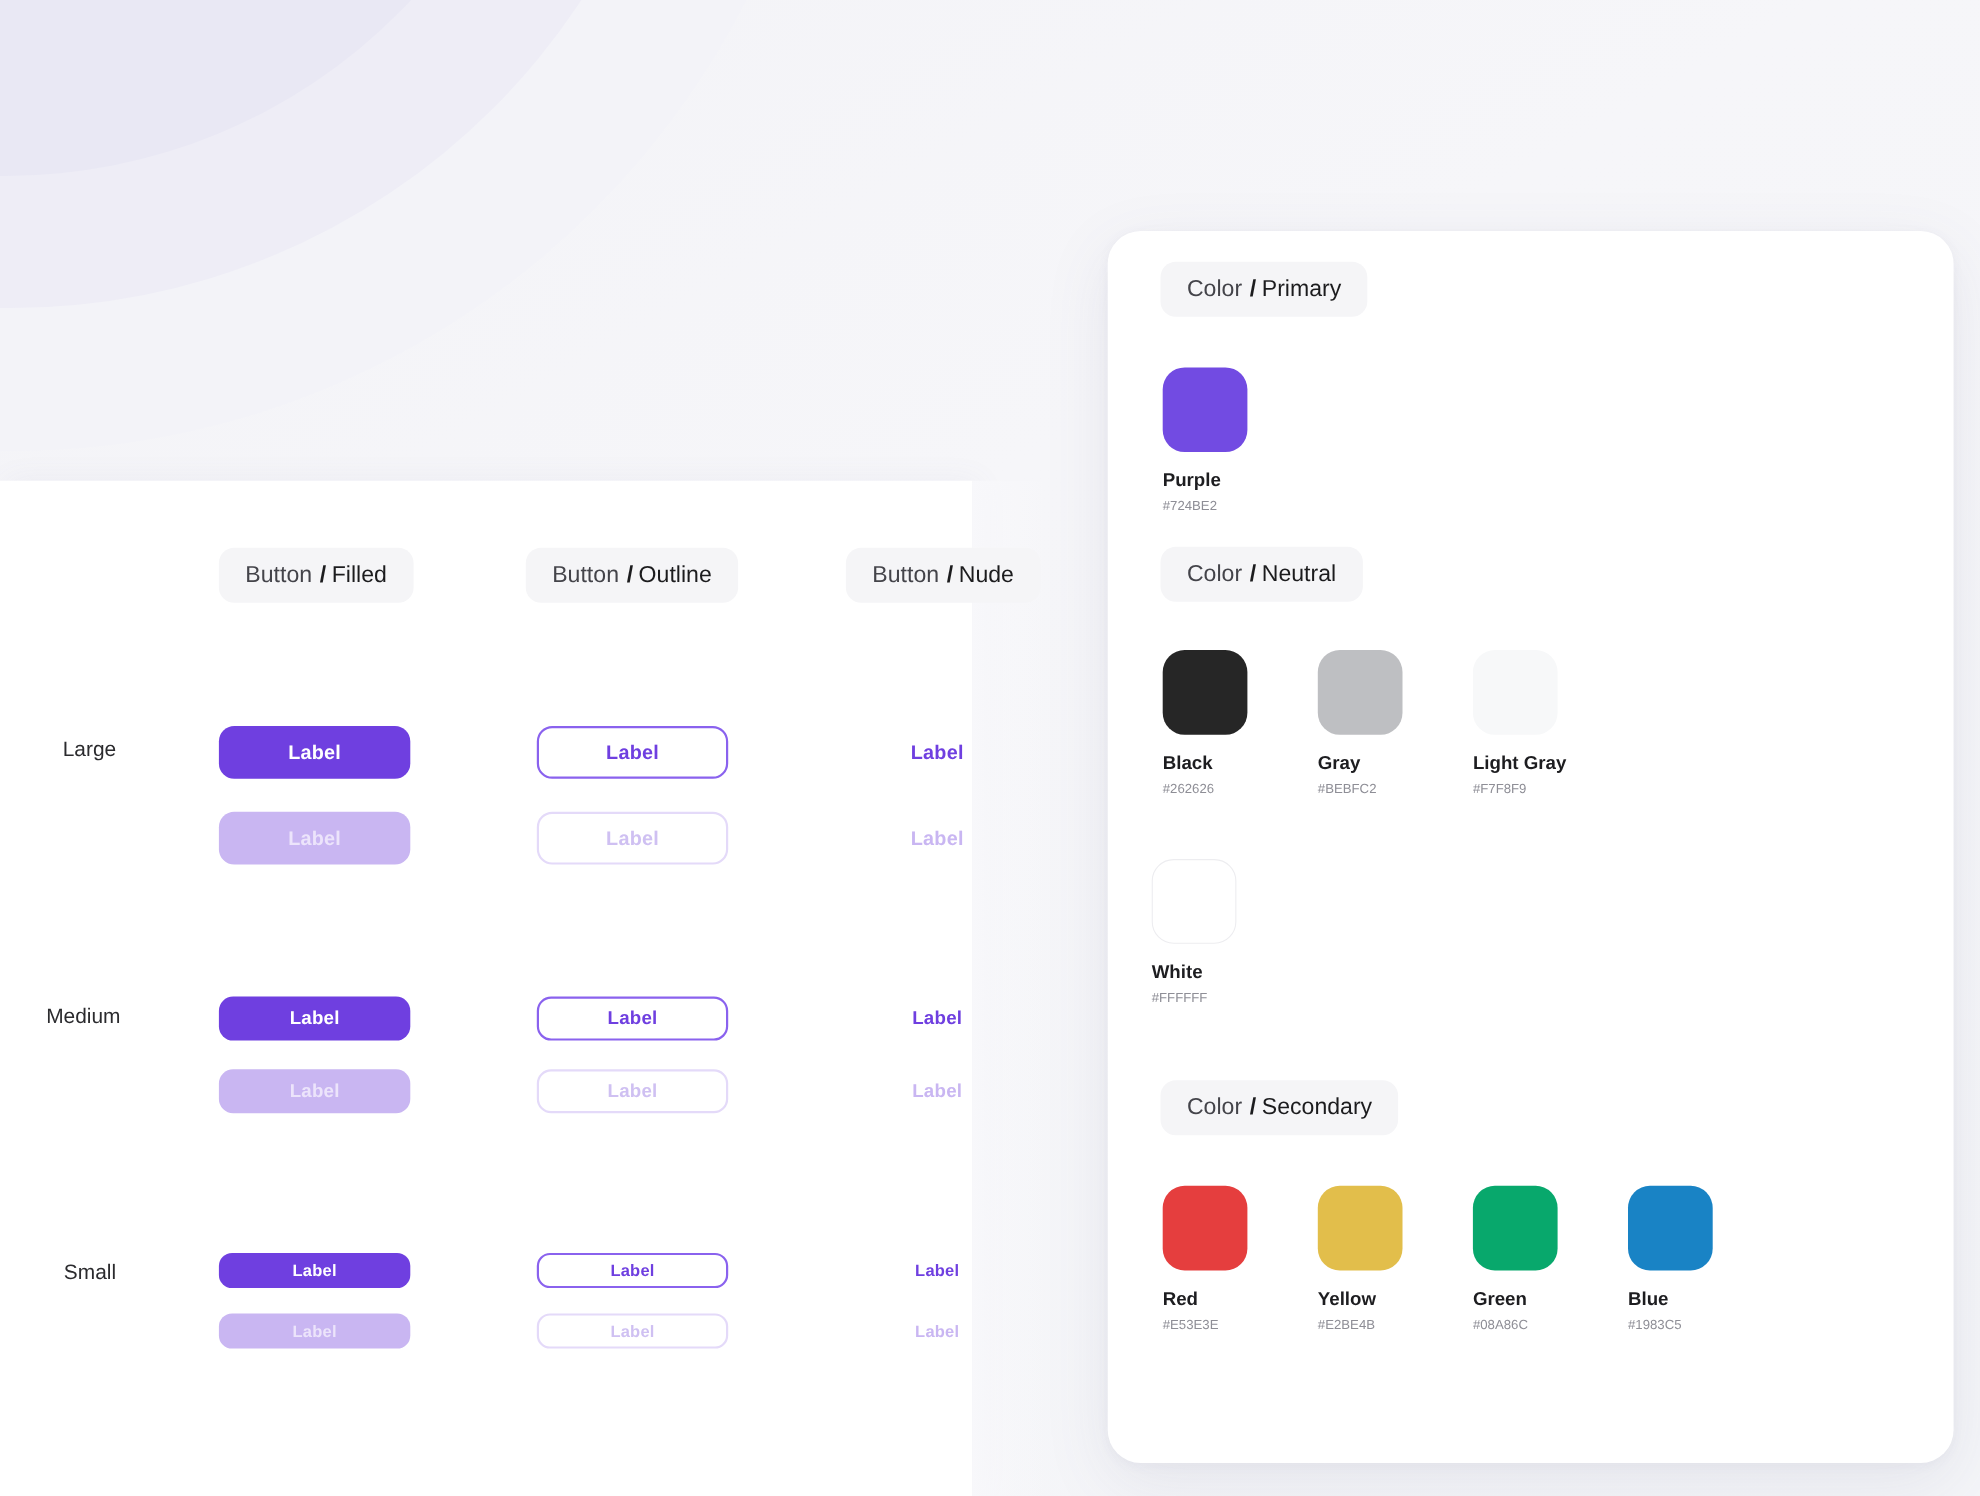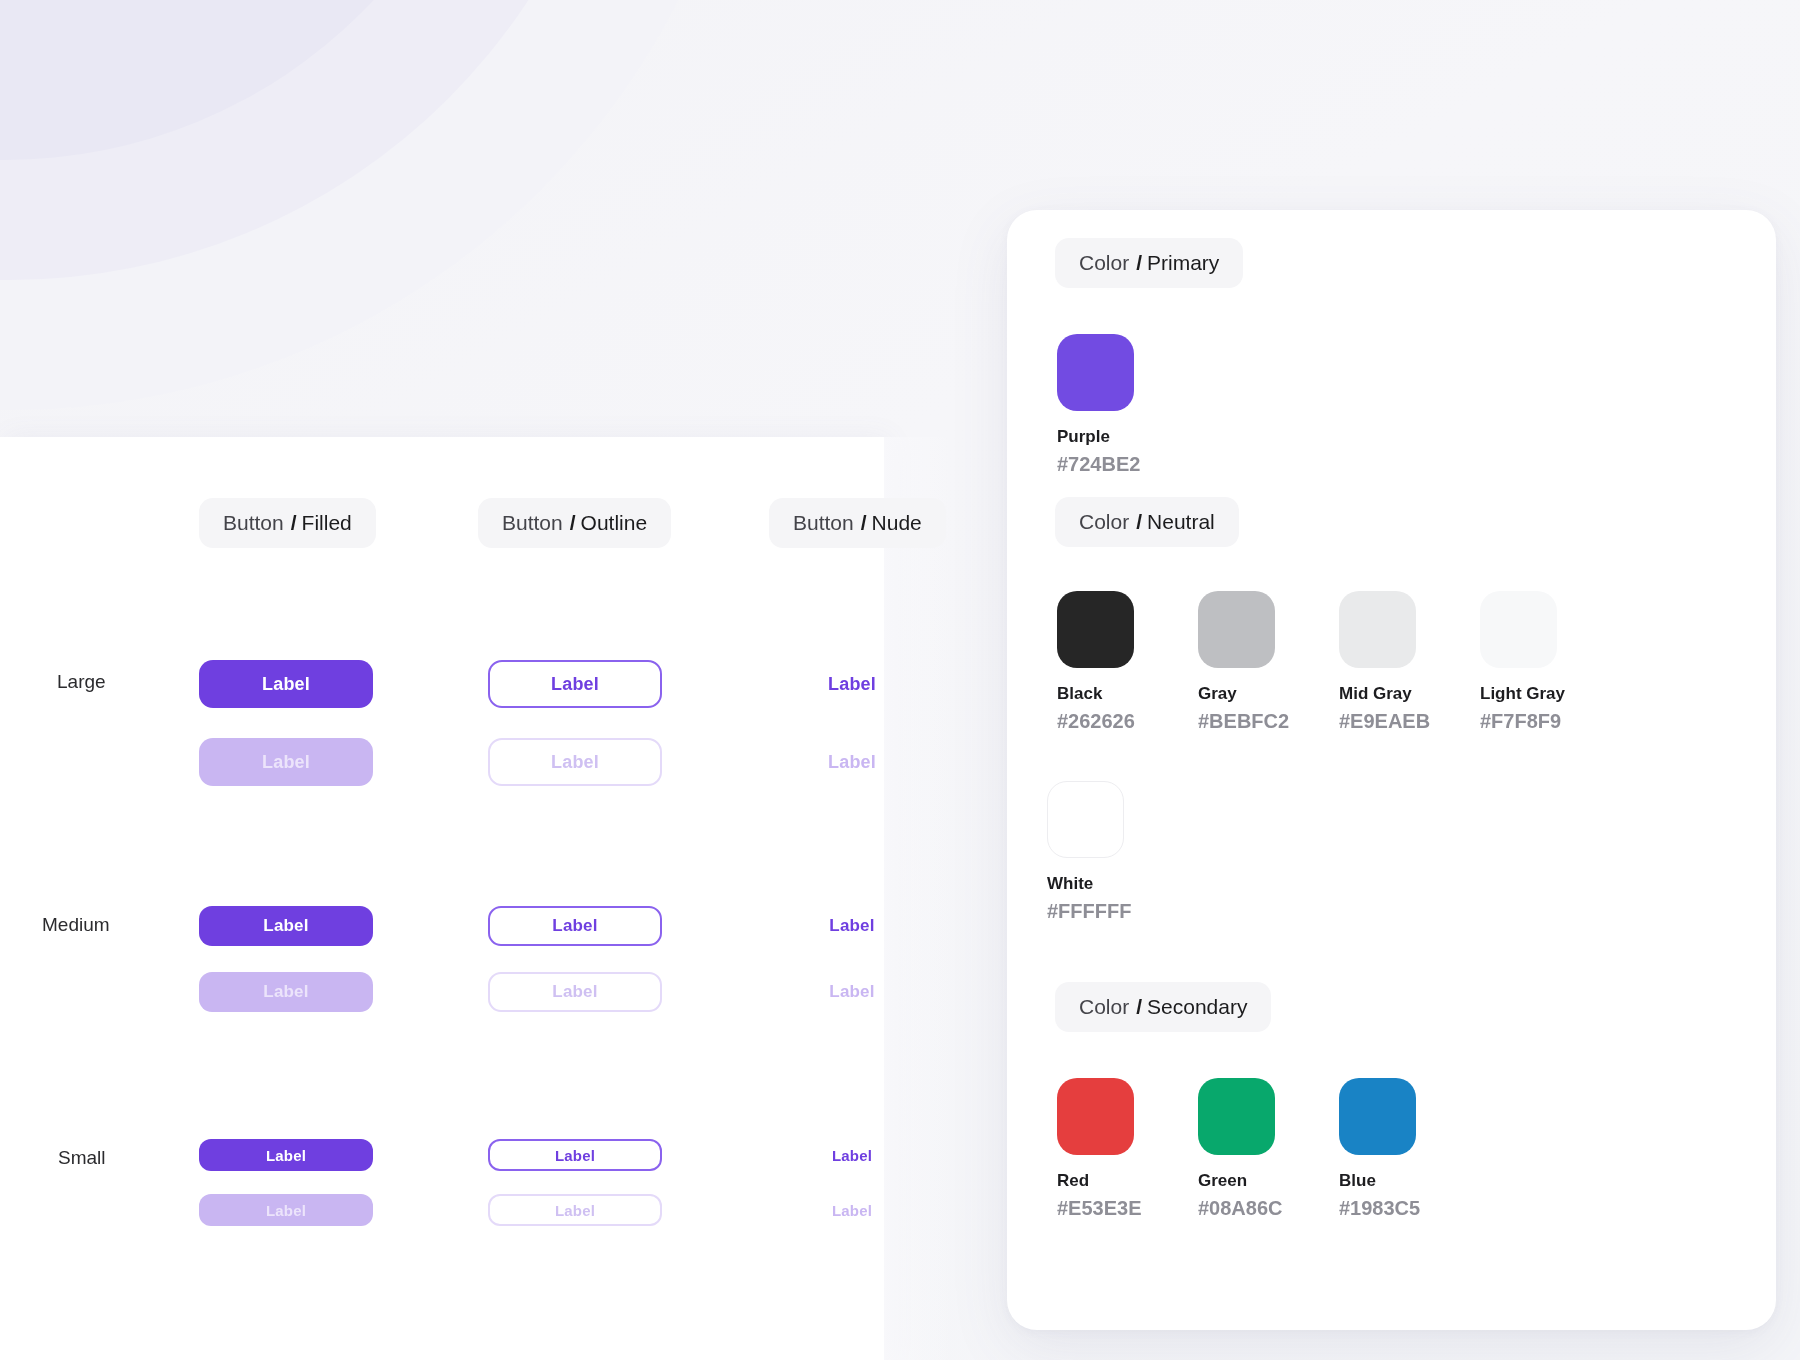--- a/index.html
+++ b/index.html
@@ -101,21 +101,21 @@
   #row-secondary { left:50px; top:868px; }
 
   .swatch { width:77px; }
   .sw-box {
     width:77px; height:77px; border-radius:20px;
   }
   .sw-name {
     margin-top:16px; font-size:17px; font-weight:700; color:#1d1d20; white-space:nowrap;
   }
   .sw-hex {
-    margin-top:6px; font-size:20px; font-weight:700; color:#8e8e96; white-space:nowrap;
+    margin-top:6px; font-size:12px; font-weight:400; color:#8e8e96; white-space:nowrap;
   }
 </style>
 </head>
 <body>
 
 <div id="stage">
 
   <div class="ring ring-1"></div>
   <div class="ring ring-2"></div>
   <div class="ring ring-3"></div>
@@ -195,25 +195,20 @@
         <div class="sw-box" style="background:#262626;"></div>
         <div class="sw-name">Black</div>
         <div class="sw-hex">#262626</div>
       </div>
       <div class="swatch">
         <div class="sw-box" style="background:#BEBFC2;"></div>
         <div class="sw-name">Gray</div>
         <div class="sw-hex">#BEBFC2</div>
       </div>
       <div class="swatch">
-        <div class="sw-box" style="background:#E9EAEB;"></div>
-        <div class="sw-name">Mid Gray</div>
-        <div class="sw-hex">#E9EAEB</div>
-      </div>
-      <div class="swatch">
         <div class="sw-box" style="background:#F7F8F9;"></div>
         <div class="sw-name">Light Gray</div>
         <div class="sw-hex">#F7F8F9</div>
       </div>
     </div>
     <div class="swatch-row" id="row-white">
       <div class="swatch">
         <div class="sw-box" style="background:#FFFFFF; border:1px solid #EDEDF0;"></div>
         <div class="sw-name">White</div>
         <div class="sw-hex">#FFFFFF</div>
@@ -225,20 +220,25 @@
       <span class="sep">/</span>
       <span class="strong">Secondary</span>
     </div>
     <div class="swatch-row" id="row-secondary">
       <div class="swatch">
         <div class="sw-box" style="background:#E53E3E;"></div>
         <div class="sw-name">Red</div>
         <div class="sw-hex">#E53E3E</div>
       </div>
       <div class="swatch">
+        <div class="sw-box" style="background:#E2BE4B;"></div>
+        <div class="sw-name">Yellow</div>
+        <div class="sw-hex">#E2BE4B</div>
+      </div>
+      <div class="swatch">
         <div class="sw-box" style="background:#08A86C;"></div>
         <div class="sw-name">Green</div>
         <div class="sw-hex">#08A86C</div>
       </div>
       <div class="swatch">
         <div class="sw-box" style="background:#1983C5;"></div>
         <div class="sw-name">Blue</div>
         <div class="sw-hex">#1983C5</div>
       </div>
     </div>

